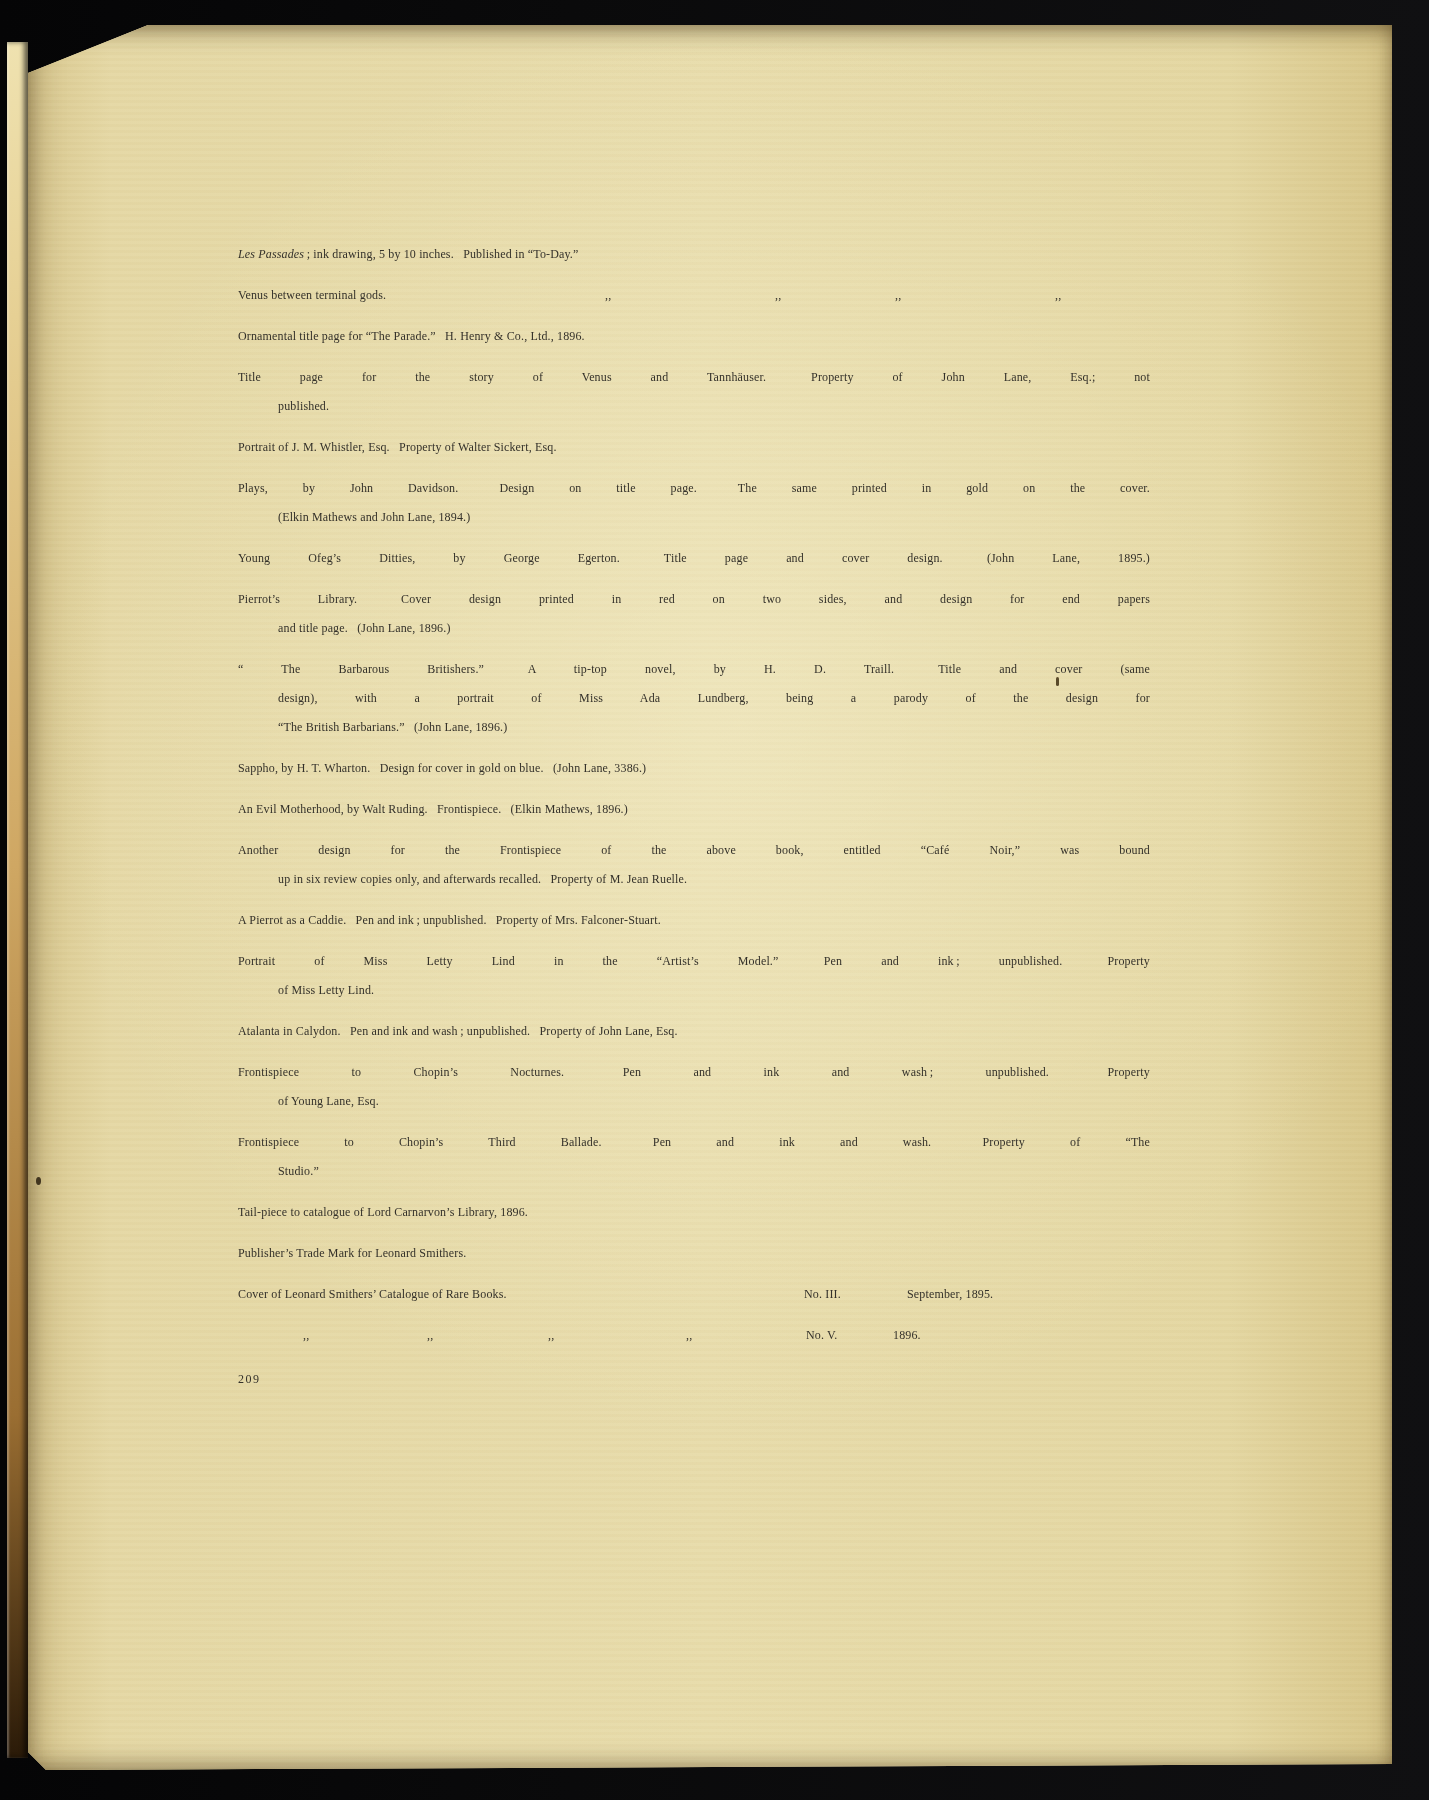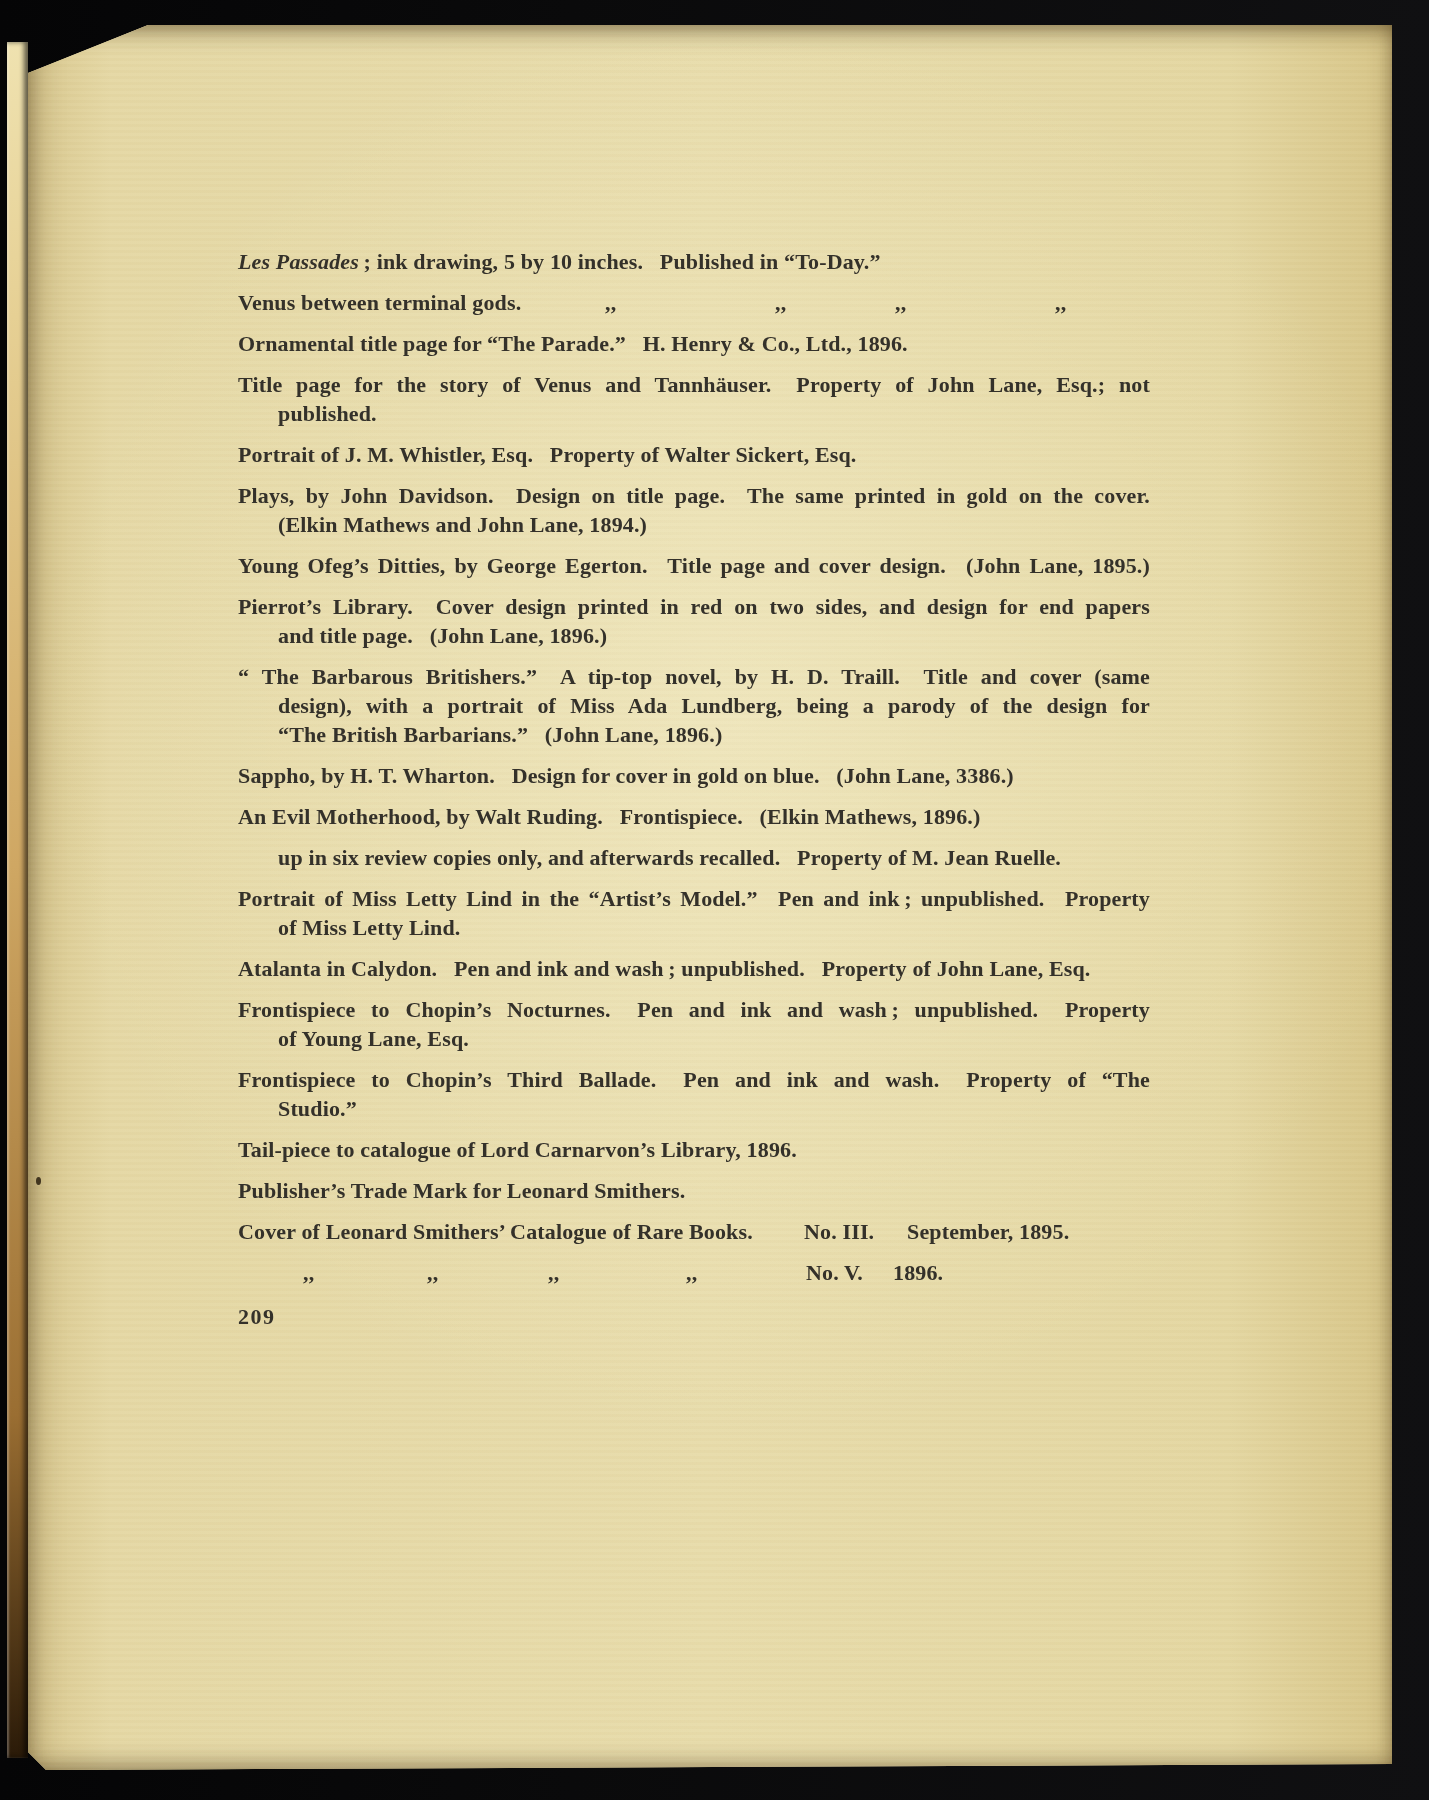--- a/index.html
+++ b/index.html
@@ -20,22 +20,22 @@
       repeating-linear-gradient(180deg, rgba(255,255,255,.02) 0 3px, rgba(140,110,50,.025) 3px 6px),
       linear-gradient(90deg,#d8c78e 0%,#e5d8a5 6%,#e8dcab 50%,#e4d7a2 88%,#d7c588 100%);
     background-color:#e6d9a8;
     clip-path:polygon(0 48px, 120px 0, 100% 0, 100% calc(100% - 6px), 18px 100%, 0 calc(100% - 18px));
     box-shadow:inset 0 16px 24px -14px rgba(60,40,10,.55),
                inset 0 -18px 26px -16px rgba(60,40,10,.45),
                inset 16px 0 34px -18px rgba(60,40,10,.5),
                inset -12px 0 24px -14px rgba(60,40,10,.38);
   }
   .textblock{
-    position:absolute;left:210px;top:222px;width:912px;
-    color:#34312a;font-size:22px;line-height:29px;letter-spacing:.15px;font-weight:bold;
+    position:absolute;left:210px;top:215px;width:912px;
+    color:#34312a;font-size:12px;line-height:29px;letter-spacing:.15px;
   }
   .entry{margin-bottom:12px;}
   .line{position:relative;min-height:29px;}
   .line.indent{padding-left:40px;}
   .line.just{text-align:justify;text-align-last:justify;}
   .it{font-style:italic;}
   .mark{position:absolute;top:0;white-space:nowrap;}
   .pagenum{margin-top:15px;text-align:left;letter-spacing:1.5px;}
   .speck{position:absolute;background:#41351f;border-radius:50%;}
   .speck.s1{left:8px;top:1152px;width:5px;height:8px;}
@@ -83,21 +83,25 @@
             <div class="line indent just"><span class="seg">design), with a portrait of Miss Ada Lundberg, being a parody of the design for</span></div>
             <div class="line indent"><span class="seg">“The British Barbarians.”  (John Lane, 1896.)</span></div>
           </div>
           <div class="entry">
             <div class="line"><span class="seg">Sappho, by H. T. Wharton.  Design for cover in gold on blue.  (John Lane, 3386.)</span></div>
           </div>
           <div class="entry">
             <div class="line"><span class="seg">An Evil Motherhood, by Walt Ruding.  Frontispiece.  (Elkin Mathews, 1896.)</span></div>
           </div>
           <div class="entry">
+            <div class="line just"><span class="seg">Another design for the Frontispiece of the above book, entitled “Café Noir,” was bound</span></div>
             <div class="line indent"><span class="seg">up in six review copies only, and afterwards recalled.  Property of M. Jean Ruelle.</span></div>
+          </div>
+          <div class="entry">
+            <div class="line"><span class="seg">A Pierrot as a Caddie.  Pen and ink ; unpublished.  Property of Mrs. Falconer-Stuart.</span></div>
           </div>
           <div class="entry">
             <div class="line just"><span class="seg">Portrait of Miss Letty Lind in the “Artist’s Model.”  Pen and ink ; unpublished.  Property</span></div>
             <div class="line indent"><span class="seg">of Miss Letty Lind.</span></div>
           </div>
           <div class="entry">
             <div class="line"><span class="seg">Atalanta in Calydon.  Pen and ink and wash ; unpublished.  Property of John Lane, Esq.</span></div>
           </div>
           <div class="entry">
             <div class="line just"><span class="seg">Frontispiece to Chopin’s Nocturnes.  Pen and ink and wash ; unpublished.  Property</span></div>

